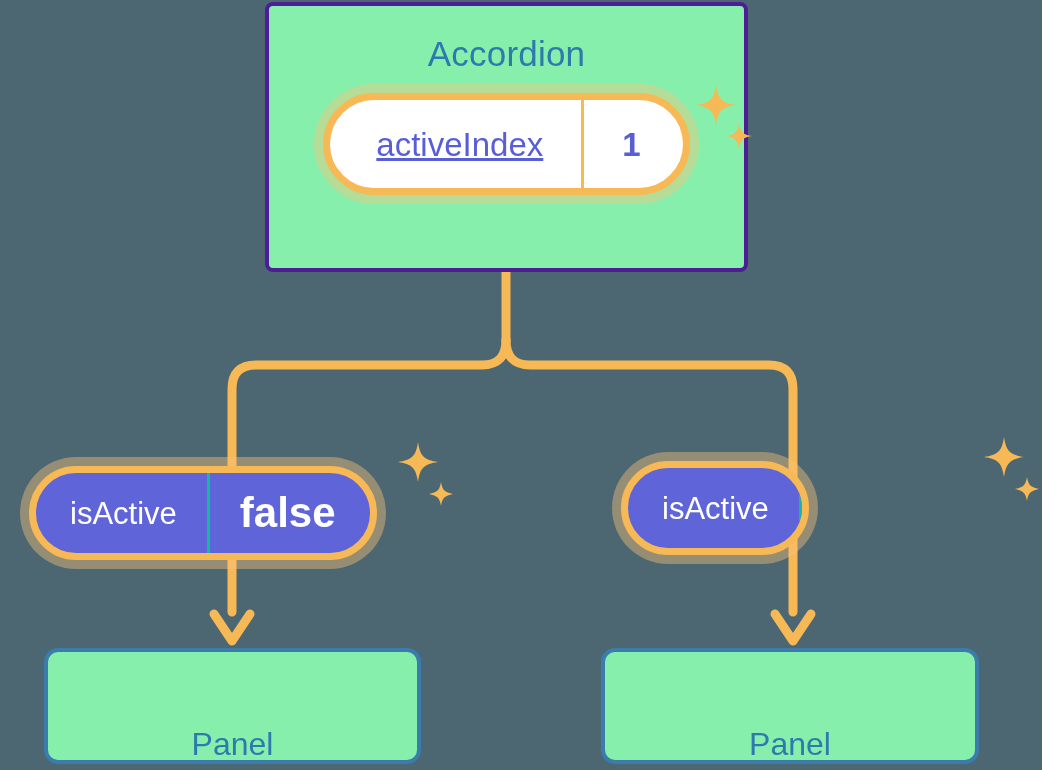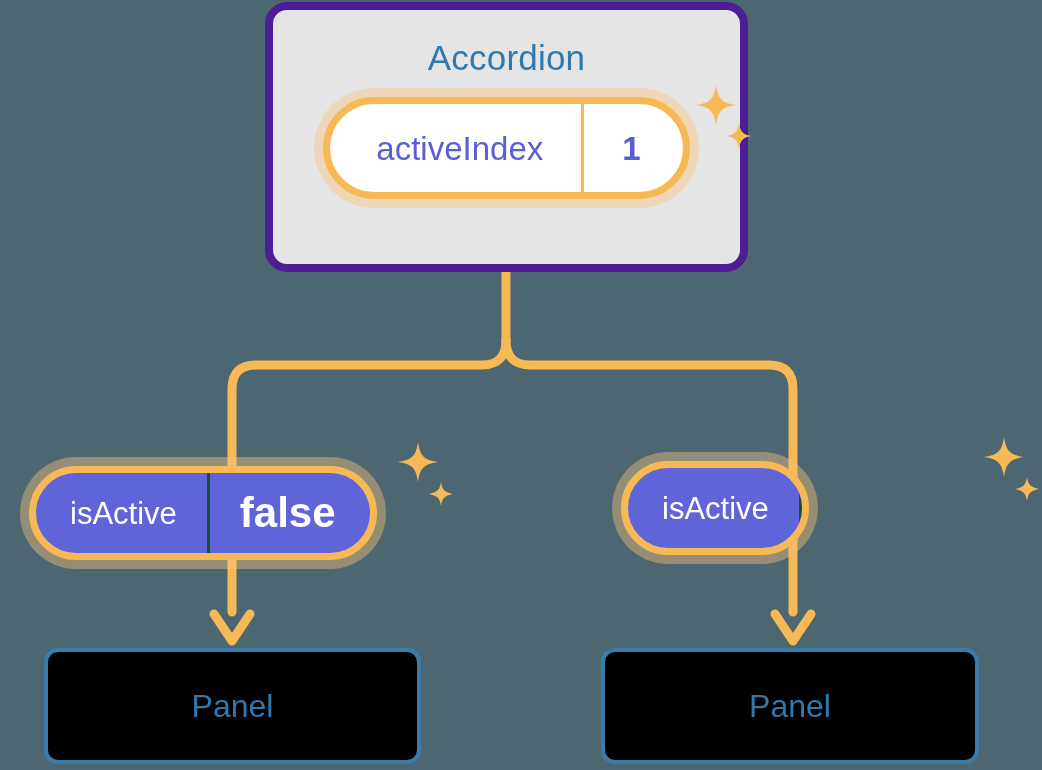--- a/index.html
+++ b/index.html
@@ -26,23 +26,23 @@
     left: 0;
     top: 0;
     width: 1042px;
     height: 770px;
     z-index: 1;
   }
 
   
   .card {
     position: absolute;
-    background: #e5e5e5;
-    border: 8px solid #4c1d95;
-    border-radius: 22px;
+    background: #86efac;
+    border: 4px solid #4c1d95;
+    border-radius: 8px;
     box-sizing: border-box;
     z-index: 3;
   }
 
   #root-card {
     left: 265px;
     top: 2px;
     width: 483px;
     height: 270px;
     display: flex;
@@ -92,38 +92,39 @@
     margin-top: 22px;
   }
   #activeindex-pill {
     height: 102px;
   }
   #activeindex-pill .pill-key {
     color: #585fd6;
     font-size: 33px;
     padding: 0 38px 0 46px;
     border-right: 3px solid #f7b955;
+    text-decoration: underline;
   }
   #activeindex-pill .pill-val {
     color: #585fd6;
     font-size: 33px;
     font-weight: bold;
     padding: 0 42px 0 38px;
   }
 
   
   .pill-purple {
     background: #5f65d9;
     height: 94px;
   }
   .pill-purple .pill-key {
     color: #ffffff;
     font-size: 31px;
     padding: 0 30px 0 34px;
-    border-right: 3px solid #14532d;
+    border-right: 3px solid #14b8a6;
   }
   .pill-purple .pill-val {
     color: #ffffff;
     font-size: 42px;
     font-weight: bold;
     padding: 0 34px 0 30px;
   }
 
   #pill-left-wrap {
     position: absolute;
@@ -134,26 +135,26 @@
   #pill-right-wrap {
     position: absolute;
     left: 621px;
     top: 461px;
     z-index: 3;
   }
 
   
   .panel {
     position: absolute;
-    background: #000000;
+    background: #86efac;
     border: 4px solid #3a7cab;
     border-radius: 14px;
     box-sizing: border-box;
     display: flex;
-    align-items: center;
+    align-items: flex-end;
     justify-content: center;
     z-index: 3;
   }
   .panel-title {
     color: #2e7aad;
     font-size: 32px;
     line-height: 1;
   }
 
   #panel-left {

